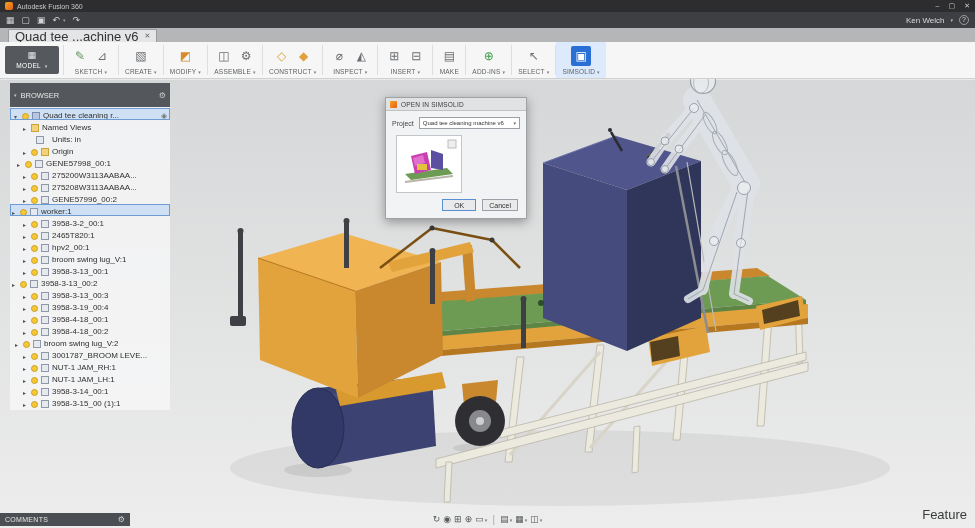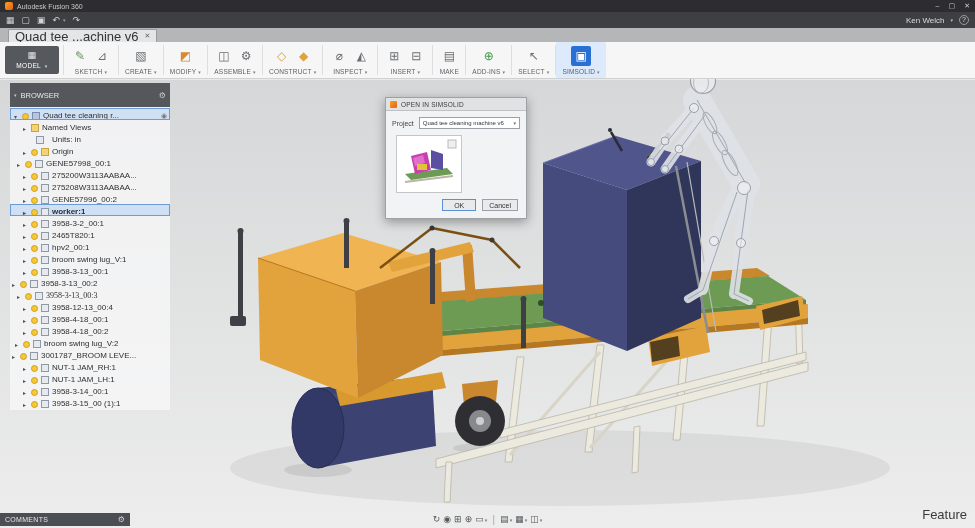--- a/index.html
+++ b/index.html
@@ -411,21 +411,21 @@
           <span class="tbulb"></span>
           <span class="tico doc"></span>
           <span class="tlabel">275208W3113AABAA...</span>
         </div>
         <div class="trow" style="padding-left: 11px;">
           <span class="texp">▸</span>
           <span class="tbulb"></span>
           <span class="tico doc"></span>
           <span class="tlabel">GENE57996_00:2</span>
         </div>
-        <div class="trow tsel" style="padding-left: 11px; font-weight: bold;">
+        <div class="trow tsel" style="">
           <span class="texp">▸</span>
           <span class="tbulb"></span>
           <span class="tico doc"></span>
           <span class="tlabel">worker:1</span>
         </div>
         <div class="trow" style="padding-left: 11px;">
           <span class="texp">▸</span>
           <span class="tbulb"></span>
           <span class="tico doc"></span>
           <span class="tlabel">3958-3-2_00:1</span>
@@ -453,51 +453,51 @@
           <span class="tbulb"></span>
           <span class="tico doc"></span>
           <span class="tlabel">3958-3-13_00:1</span>
         </div>
         <div class="trow" style="padding-left: 0;">
           <span class="texp">▸</span>
           <span class="tbulb"></span>
           <span class="tico doc"></span>
           <span class="tlabel">3958-3-13_00:2</span>
         </div>
-        <div class="trow" style="padding-left: 5px; font-family: Liberation Serif, serif;">
+        <div class="trow" style="padding-left: 11px;">
           <span class="texp">▸</span>
           <span class="tbulb"></span>
           <span class="tico doc"></span>
           <span class="tlabel">3958-3-13_00:3</span>
         </div>
         <div class="trow" style="padding-left: 11px;">
           <span class="texp">▸</span>
           <span class="tbulb"></span>
           <span class="tico doc"></span>
-          <span class="tlabel">3958-12-13_00:4</span>
+          <span class="tlabel">3958-3-19_00:4</span>
         </div>
         <div class="trow" style="padding-left: 11px;">
           <span class="texp">▸</span>
           <span class="tbulb"></span>
           <span class="tico doc"></span>
           <span class="tlabel">3958-4-18_00:1</span>
         </div>
         <div class="trow" style="padding-left: 11px;">
           <span class="texp">▸</span>
           <span class="tbulb"></span>
           <span class="tico doc"></span>
           <span class="tlabel">3958-4-18_00:2</span>
         </div>
         <div class="trow" style="padding-left: 3px;">
           <span class="texp">▸</span>
           <span class="tbulb"></span>
           <span class="tico doc"></span>
           <span class="tlabel">broom swing lug_V:2</span>
         </div>
-        <div class="trow" style="">
+        <div class="trow" style="padding-left: 11px;">
           <span class="texp">▸</span>
           <span class="tbulb"></span>
           <span class="tico doc"></span>
           <span class="tlabel">3001787_BROOM LEVE...</span>
         </div>
         <div class="trow" style="padding-left: 11px;">
           <span class="texp">▸</span>
           <span class="tbulb"></span>
           <span class="tico doc"></span>
           <span class="tlabel">NUT-1 JAM_RH:1</span>

